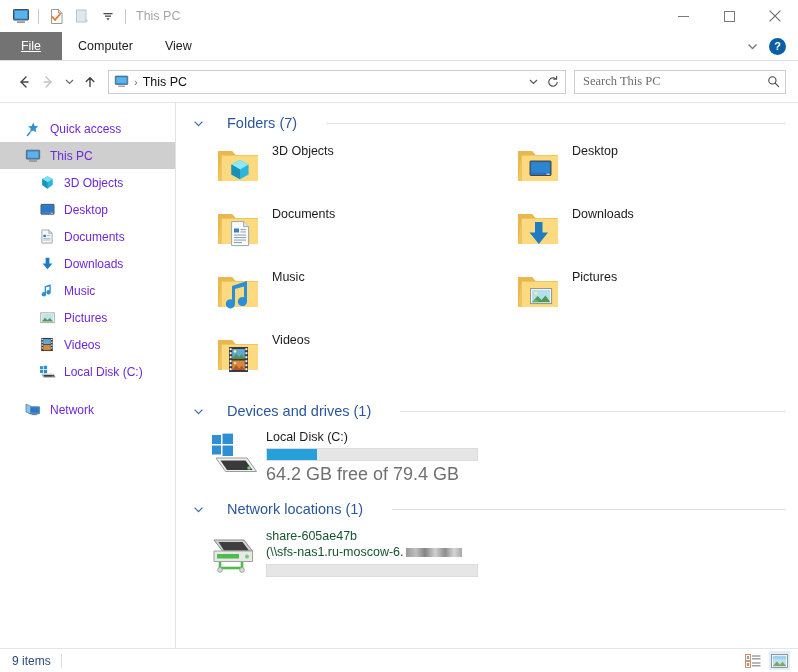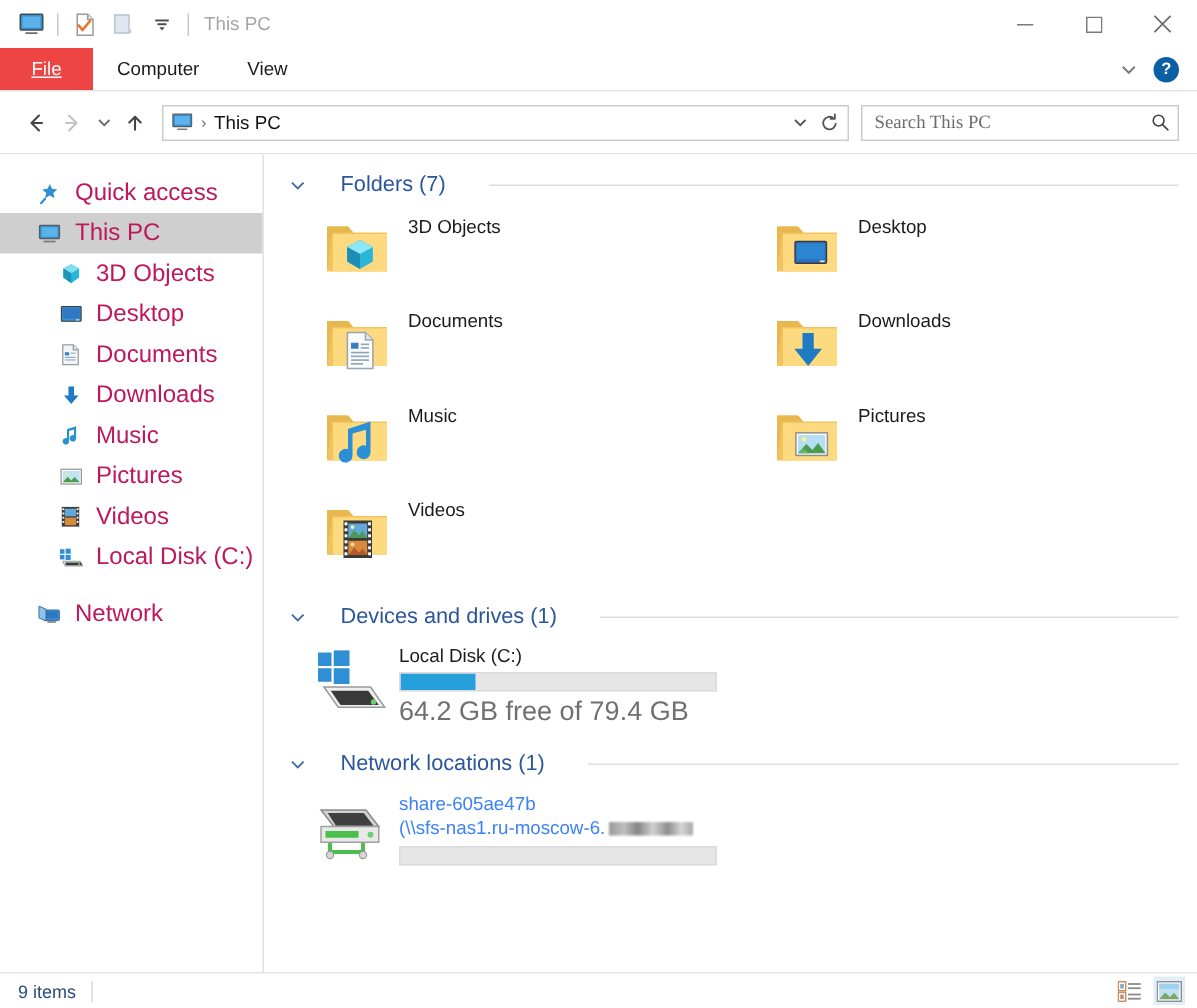--- a/index.html
+++ b/index.html
@@ -37,21 +37,21 @@
     position: absolute; top: 32px; left: 0; width: 798px; height: 29px;
     background: #ffffff;
     display: flex; align-items: stretch;
     border-bottom: 1px solid #dededE;
   }
   .rb-tab {
     display: flex; align-items: center; justify-content: center;
     font-size: 12.5px; color: #1b1b1b; padding: 0 16px; white-space: nowrap;
   }
   .rb-tab.file {
-    background: #ef4444; color: #ffffff; min-width: 62px; text-decoration: underline;
+    background: #737373; color: #ffffff; min-width: 62px; text-decoration: underline;
   }
   .rb-right {
     margin-left: auto; display: flex; align-items: center; gap: 8px;
     padding-right: 12px;
   }
   .rb-chevron { width: 18px; height: 18px; display:flex; align-items:center; justify-content:center; }
   .help-btn {
     width: 17px; height: 17px; border-radius: 50%;
     background: #0b5fa4; color: #fff;
     font-size: 11px; font-weight: bold;
@@ -106,21 +106,21 @@
   
   .sidebar {
     width: 176px; height: 545px; background: #ffffff;
     border-right: 1px solid #e2e2e2;
     padding-top: 12px;
     overflow: hidden;
     position: relative;
   }
   .nav-item {
     height: 27px; display: flex; align-items: center;
-    font-size: 16px; color: #be185d; white-space: nowrap;
+    font-size: 12px; color: #6d28d9; white-space: nowrap;
     padding-right: 4px;
   }
   .nav-item.selected { background: #cfcfcf; }
   .ni-ico {
     width: 22px; height: 20px; flex: 0 0 22px;
     display: flex; align-items: center; justify-content: center;
     margin-right: 6px;
   }
   .nav-lvl0 { padding-left: 22px; }
   .nav-lvl1 { padding-left: 36px; }
@@ -164,21 +164,21 @@
   }
   .dr-ico { width: 52px; height: 48px; flex: 0 0 52px; margin-top: 6px; }
   .dr-info { margin-left: 6px; padding-top: 3px; }
   .dr-name { font-size: 12.5px; color: #1b1b1b; white-space: nowrap; margin-bottom: 4px; }
   .dr-bar {
     width: 212px; height: 13px; background: #e6e6e6;
     border: 1px solid #dcdcdc; position: relative; overflow: hidden;
   }
   .dr-fill { height: 100%; background: #26a0da; }
   .dr-sub { font-size: 18px; color: #707070; margin-top: 3px; white-space: nowrap; }
-  .dr-name2 { font-size: 12.5px; color: #3b82f6; white-space: nowrap; line-height: 16px; }
+  .dr-name2 { font-size: 12.5px; color: #14532d; white-space: nowrap; line-height: 16px; }
   .redact {
     display: inline-block; vertical-align: middle;
     background: linear-gradient(90deg,#888 0%,#b5b5b5 18%,#6f6f6f 34%,#c9c9c9 52%,#7a7a7a 70%,#cfcfcf 86%,#9a9a9a 100%);
     filter: blur(0.6px);
     height: 9px; width: 56px; margin-left: 2px; opacity: .85;
   }
 
   
   .statusbar {
     position: absolute; bottom: 0; left: 0; width: 798px; height: 24px;

